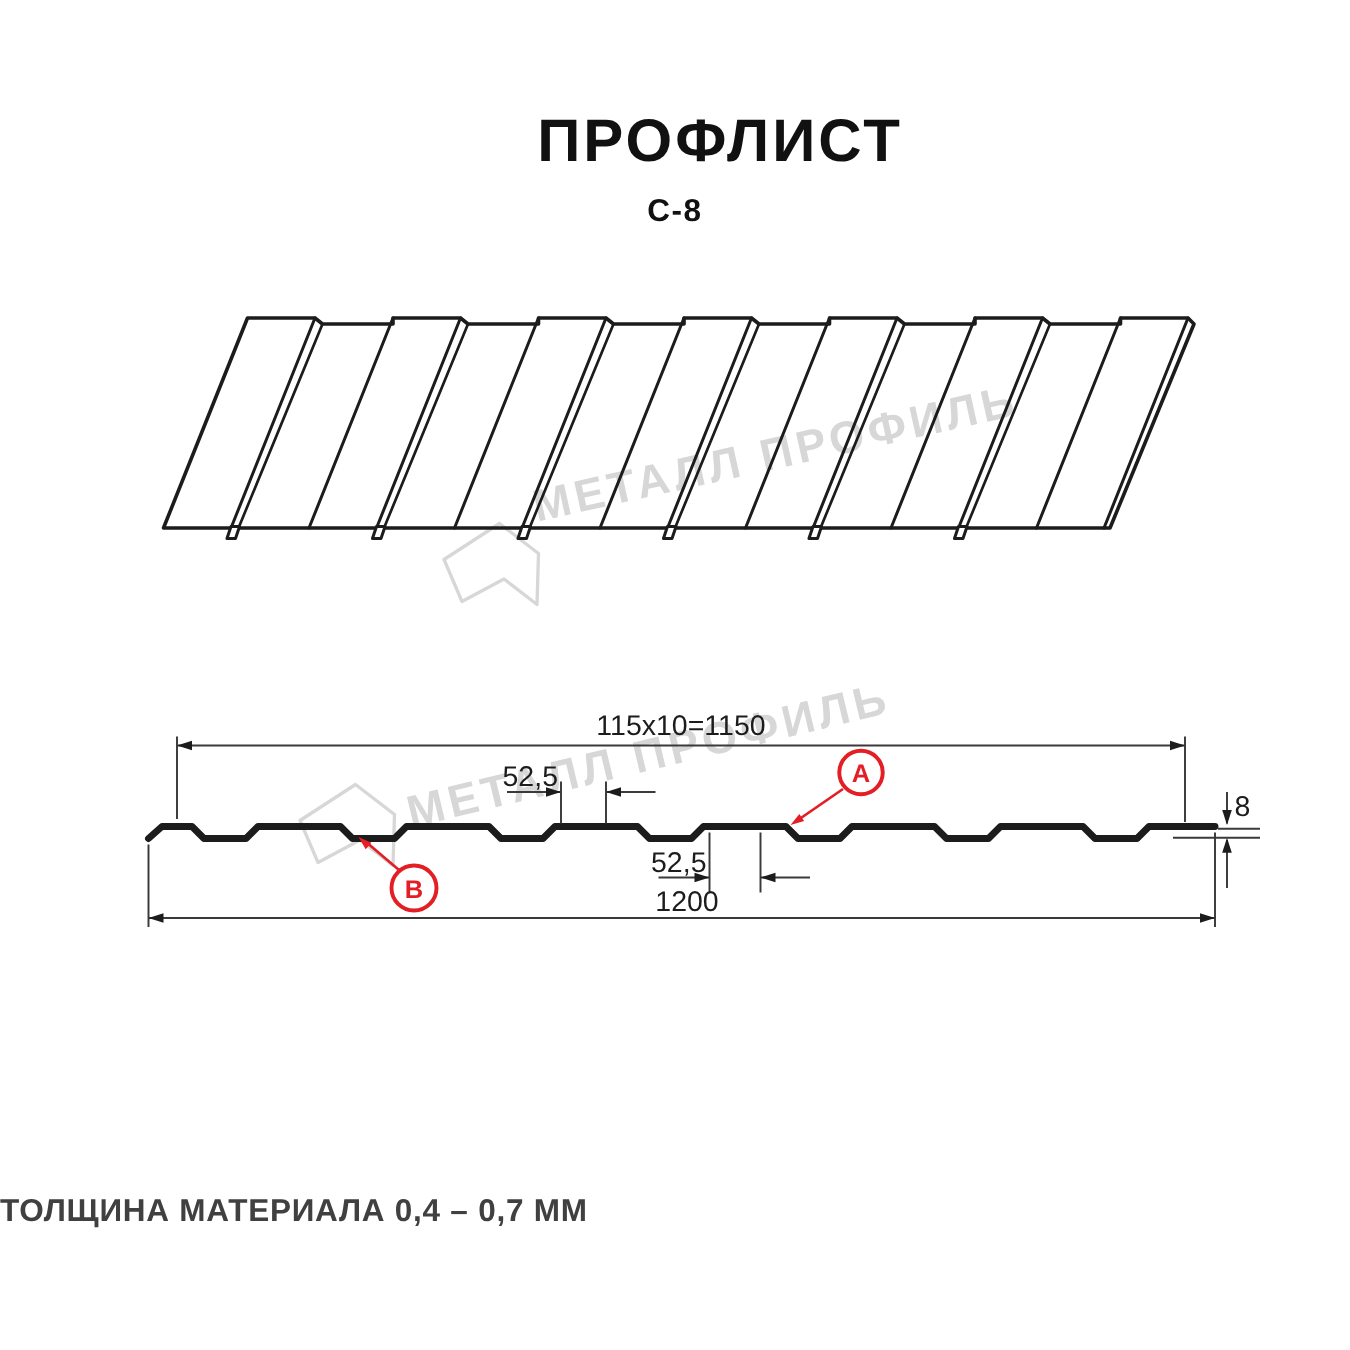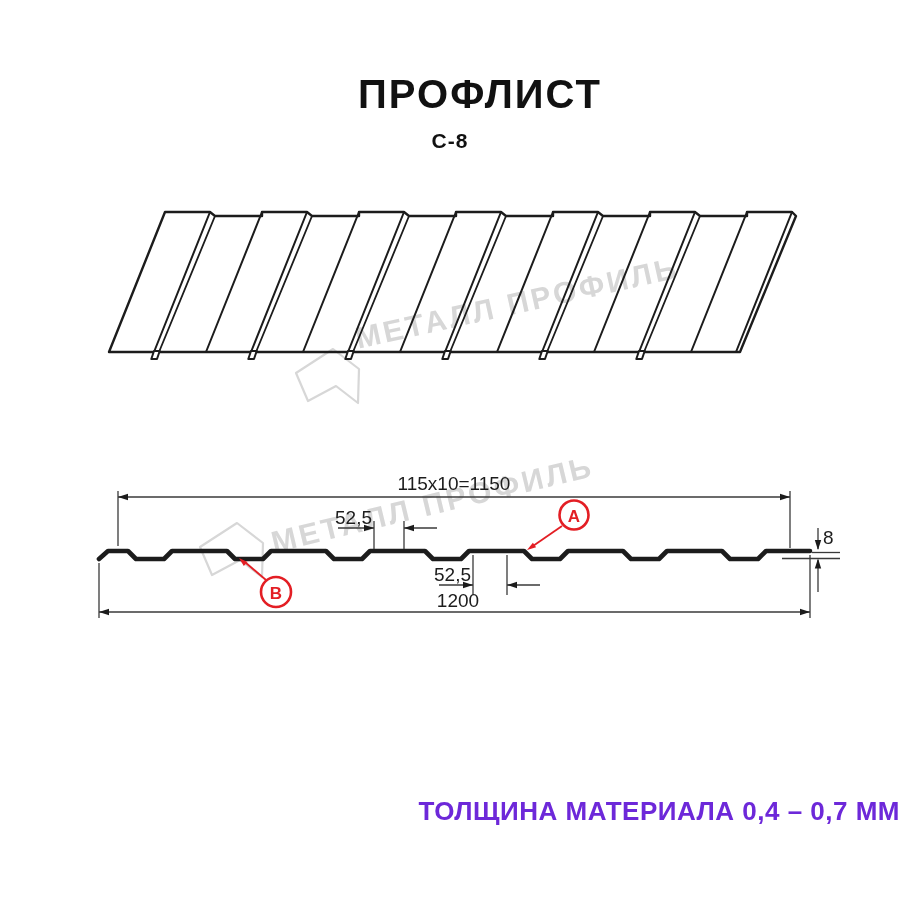--- a/index.html
+++ b/index.html
@@ -9,22 +9,22 @@
   }
   .title{
     position:absolute;top:72px;left:14px;width:900px;text-align:center;
     font-size:40px;font-weight:700;letter-spacing:2px;color:#111111;padding-left:16px;
   }
   .subtitle{
     position:absolute;top:129px;left:0;width:900px;text-align:center;
     font-size:21px;font-weight:700;letter-spacing:1px;color:#111111;
   }
   .footer-note{
-    position:absolute;top:796px;left:0;width:900px;text-align:right;
-    font-size:26px;font-weight:700;letter-spacing:.5px;color:#6d28d9;
+    position:absolute;top:796px;left:0;width:900px;text-align:left;
+    font-size:21px;font-weight:700;letter-spacing:.5px;color:#404040;
   }
   .watermark{
     position:absolute;white-space:nowrap;
     font-size:30px;font-weight:700;letter-spacing:3px;color:#d7d7d7;
     transform-origin:0 50%;
   }
   .wm1{left:356px;top:322px;transform:rotate(-12.5deg);}
   .wm2{left:272px;top:526px;transform:rotate(-13.5deg);}
   svg.drawing{position:absolute;left:0;top:0;}
   .dim-text{font-family:"Liberation Sans",sans-serif;font-size:19px;fill:#1c1c1c;}

